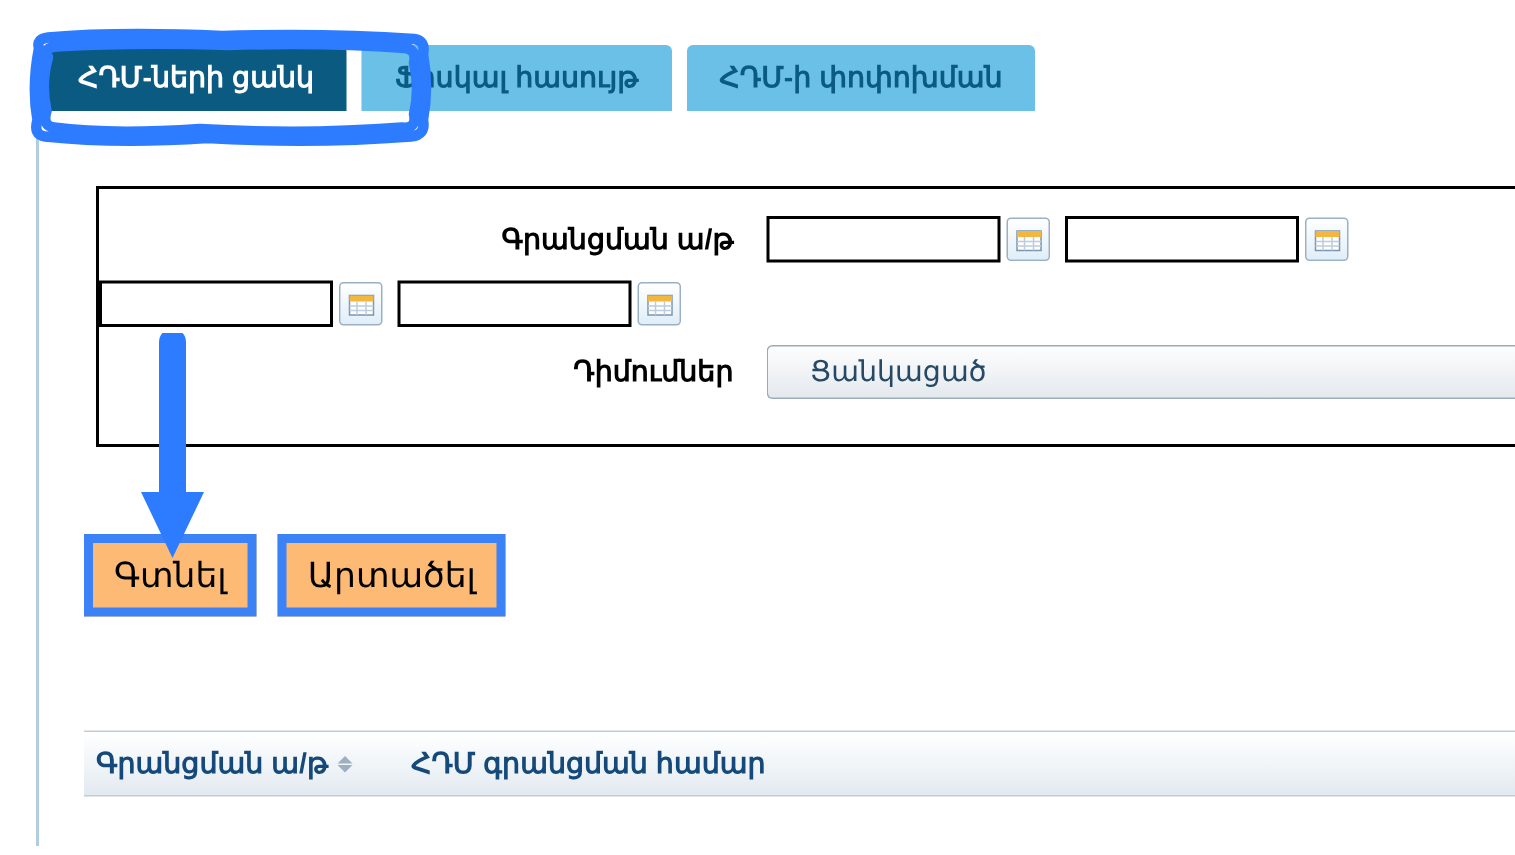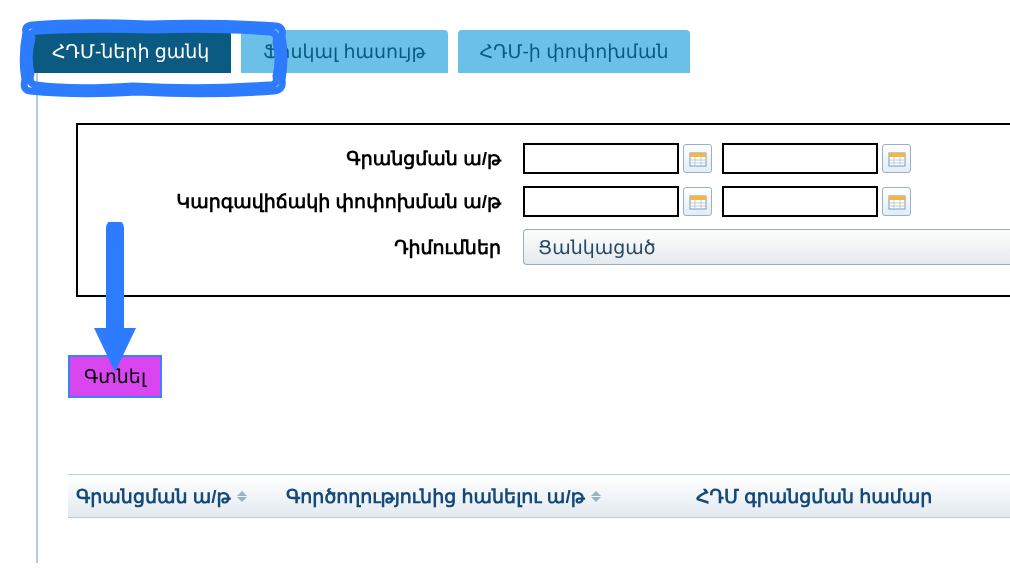--- a/index.html
+++ b/index.html
@@ -14,21 +14,21 @@
 
   
   .tabs {
     display: flex;
     gap: 10px;
     padding: 30px 30px 0 30px;
   }
   .tab {
     padding: 10px 22px;
     font-size: 19px;
-    font-weight: normal;
+    font-weight: bold;
     border-radius: 4px 4px 0 0;
     cursor: pointer;
     white-space: nowrap;
   }
   .tab.active {
     background: #0a5a82;
     color: #fff;
   }
   .tab.inactive {
     background: #6bc0e8;
@@ -51,21 +51,21 @@
     position: absolute;
     top: 222px;
     left: 88px;
     pointer-events: none;
     z-index: 5;
   }
 
   
   .content {
     border-left: 2px solid #b0cee0;
-    margin-left: 36px;
+    margin-left: 24px;
     margin-top: 0;
     padding-top: 50px;
     height: 490px;
   }
 
   .filter-box {
     border: 2px solid #000;
     border-right: none;
     margin-left: 38px;
     padding: 18px 0 18px 0;
@@ -116,37 +116,37 @@
 
   .select-box {
     flex: 1;
     height: 36px;
     background: linear-gradient(#fdfdfd, #e4e9ee);
     border: 1px solid #9aaab8;
     border-right: none;
     border-radius: 4px 0 0 4px;
     display: flex;
     align-items: center;
-    padding: 0 14px;
+    padding: 0 28px;
     font-size: 19px;
     color: #264a66;
     cursor: pointer;
   }
 
   
   .buttons {
     display: flex;
     gap: 14px;
     margin: 58px 0 0 30px;
   }
   .btn {
     padding: 8px 14px;
-    background: #d946ef;
-    border: 2px solid #3b82f6;
-    font-size: 19px;
+    background: #fdba74;
+    border: 6px solid #3b82f6;
+    font-size: 23px;
     cursor: pointer;
   }
 
   
   .table-head {
     margin-top: 76px;
     margin-left: 30px;
     display: flex;
     align-items: center;
     background: linear-gradient(#fff, #eef3f7 60%, #e2e9ef);
@@ -227,21 +227,20 @@
               <line x1="1" y1="10" x2="17" y2="10" stroke="#bcd"></line>
               <line x1="1" y1="13" x2="17" y2="13" stroke="#bcd"></line>
               <line x1="6" y1="7" x2="6" y2="16" stroke="#bcd"></line>
               <line x1="12" y1="7" x2="12" y2="16" stroke="#bcd"></line>
             </svg>
         </span>
       </div>
     </div>
 
     <div class="form-row">
-      <div class="form-label">Կարգավիճակի փոփոխման ա/թ</div>
       <div class="form-inputs">
         <input class="date-input" value="" style="">
         <span class="cal-btn">
           <svg width="18" height="18" viewBox="0 0 18 18">
               <rect x="1" y="3" width="16" height="13" fill="#fff" stroke="#7a95b0"></rect>
               <rect x="1" y="3" width="16" height="4" fill="#f4b63f"></rect>
               <line x1="1" y1="10" x2="17" y2="10" stroke="#bcd"></line>
               <line x1="1" y1="13" x2="17" y2="13" stroke="#bcd"></line>
               <line x1="6" y1="7" x2="6" y2="16" stroke="#bcd"></line>
               <line x1="12" y1="7" x2="12" y2="16" stroke="#bcd"></line>
@@ -265,35 +264,29 @@
       <div class="form-label">Դիմումներ</div>
       <div class="form-inputs">
         <div class="select-box">Ցանկացած</div>
       </div>
     </div>
 
   </div>
 
   <div class="buttons">
     <button class="btn">Գտնել</button>
+    <button class="btn">Արտածել</button>
   </div>
 
   <div class="table-head">
     <div class="th col1">
       <span>Գրանցման ա/թ</span>
       <span class="sort">
           <span class="up"></span>
           <span class="dn"></span>
         </span>
     </div>
-    <div class="th col2">
-      <span>Գործողությունից հանելու ա/թ</span>
-      <span class="sort">
-          <span class="up"></span>
-          <span class="dn"></span>
-        </span>
-    </div>
     <div class="th col3">
       <span>ՀԴՄ գրանցման համար</span>
     </div>
   </div>
 
 </div>
 
 </body></html>

